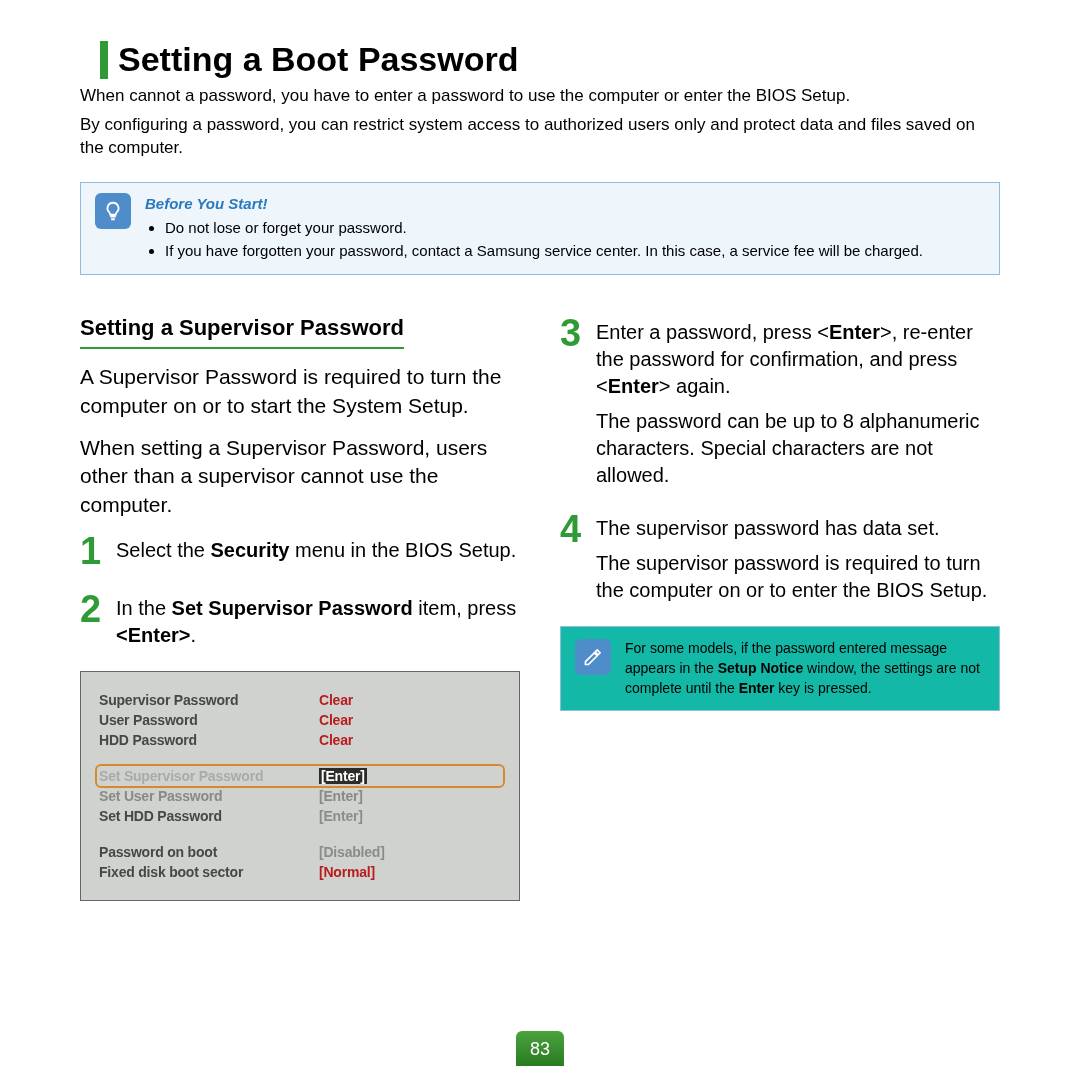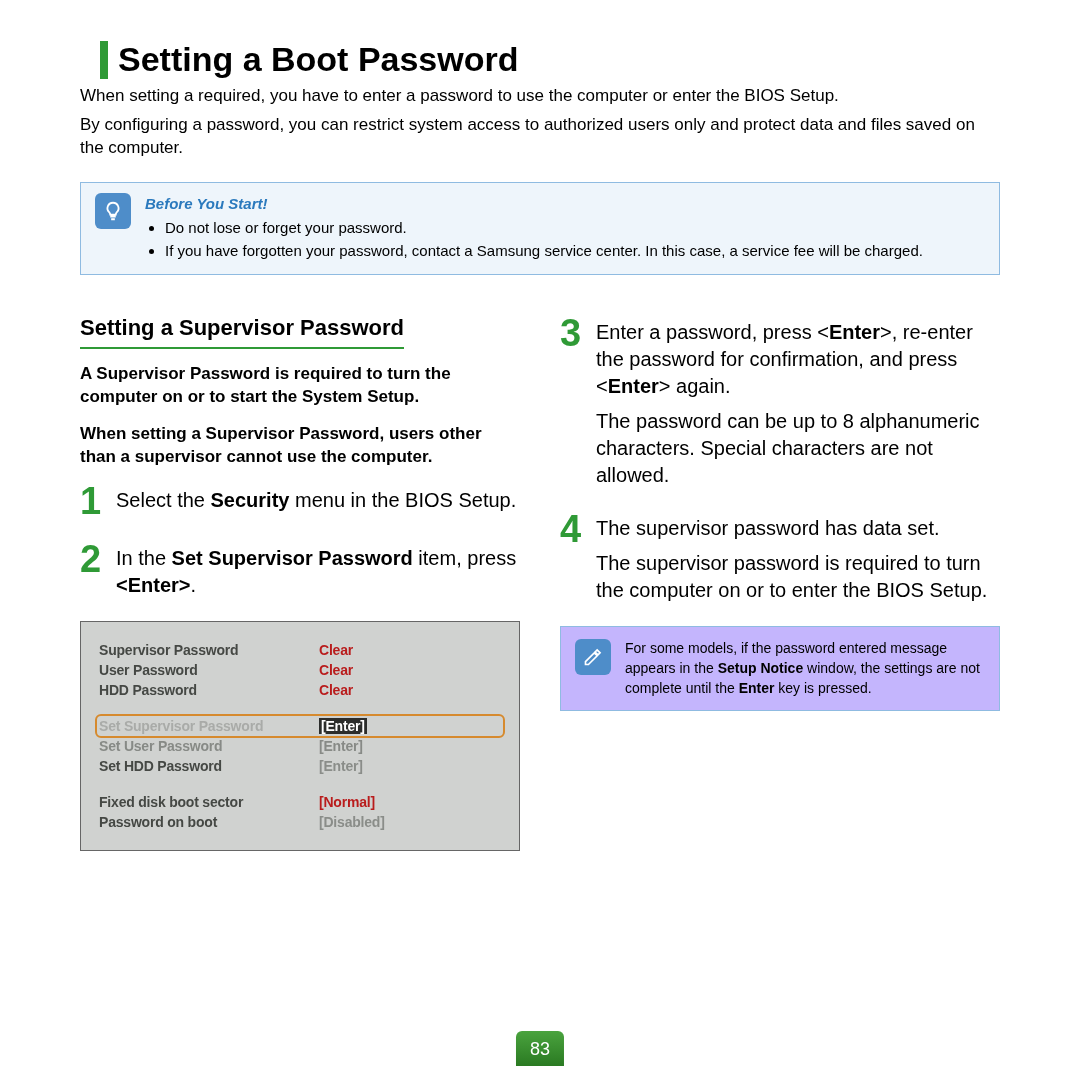--- a/index.html
+++ b/index.html
@@ -31,21 +31,21 @@
     display: flex; align-items: center; justify-content: center;
     flex-shrink: 0;
   }
   .callout-icon svg { width: 22px; height: 22px; }
   .callout-body { font-size: 15px; line-height: 1.5; }
   .callout-title { color: #2a79bd; font-weight: bold; font-style: italic; margin-bottom: 2px; }
   .callout-body ul { list-style: disc; padding-left: 20px; }
   .columns { display: flex; gap: 40px; margin-top: 40px; }
   .col { width: 50%; }
   h2 { font-size: 22px; font-weight: bold; border-bottom: 2px solid #2f9a36; padding-bottom: 6px; margin-bottom: 14px; display: inline-block; }
-  .para { font-size: 17px; line-height: 1.35; margin-bottom: 14px; font-weight: bold; }
+  .para { font-size: 21px; line-height: 1.35; margin-bottom: 14px; }
   .step { display: flex; gap: 10px; margin-bottom: 22px; }
   .step-num { font-size: 38px; font-weight: bold; color: #2f9a36; line-height: 0.95; min-width: 26px; }
   .step-body { font-size: 20px; line-height: 1.35; padding-top: 4px; }
   .step-body b { font-weight: bold; }
   .bios-box {
     border: 1px solid #666;
     background: #d0d2d0;
     padding: 18px 16px;
     margin-top: 8px;
     font-family: Arial, sans-serif;
@@ -71,21 +71,21 @@
     position: relative;
     z-index: 2;
   }
   .bios-highlight .lbl { color: #a9aba8; }
   .bios-highlight .val { background: #2c2d2b; color: #fff; padding: 0 2px; }
   .bios-row-under { margin-top: -2px; align-items: flex-end; }
   .bios-row-under .lbl { color: #878a86; }
   .bios-row-under .val { color: #878a86; }
   .callout2 {
     border: 1px solid #8fbbe1;
-    background: #c4b5fd;
+    background: #14b8a6;
     margin-top: 22px;
     padding: 12px 14px;
     display: flex;
     gap: 14px;
   }
   .callout2-icon {
     width: 36px; height: 36px;
     background: #4e8dc9;
     border-radius: 6px;
     display: flex; align-items: center; justify-content: center;
@@ -105,21 +105,21 @@
     border-radius: 6px 6px 0 0;
   }
 </style>
 </head>
 <body>
 
 <div class="title-row">
   <div class="green-bar"></div>
   <h1>Setting a Boot Password</h1>
 </div>
-<p class="intro">When setting a required, you have to enter a password to use the computer or enter the BIOS Setup.</p>
+<p class="intro">When cannot a password, you have to enter a password to use the computer or enter the BIOS Setup.</p>
 <p class="intro">By configuring a password, you can restrict system access to authorized users only and protect data and files saved on the computer.</p>
 
 <div class="callout">
   <div class="callout-icon">
     <svg viewBox="0 0 24 24" fill="none" stroke="#fff" stroke-width="2">
       <path d="M9 18h6M10 21h4M12 3a6 6 0 00-4 10.5c.7.8 1 1.5 1 2.5h6c0-1 .3-1.7 1-2.5A6 6 0 0012 3z"></path>
     </svg>
   </div>
   <div class="callout-body">
     <div class="callout-title">Before You Start!</div>
@@ -174,26 +174,26 @@
           <span class="lbl">Set User Password</span>
             <span class="val">[Enter]</span>
         </div>
         <div class="bios-row">
           <span class="lbl">Set HDD Password</span>
             <span class="val val-grey">[Enter]</span>
         </div>
       </div>
       <div class="bios-group" style="margin-bottom:0">
         <div class="bios-row">
+          <span class="lbl">Password on boot</span>
+            <span class="val val-grey">[Disabled]</span>
+        </div>
+        <div class="bios-row">
           <span class="lbl">Fixed disk boot sector</span>
             <span class="val">[Normal]</span>
-        </div>
-        <div class="bios-row">
-          <span class="lbl">Password on boot</span>
-            <span class="val val-grey">[Disabled]</span>
         </div>
       </div>
     </div>
   </div>
 
   <div class="col">
     <div class="step">
       <div class="step-num">3</div>
       <div class="step-body">
         <span>Enter a password, press &lt;</span><b>Enter</b><span>&gt;, re-enter the password for confirmation, and press &lt;</span><b>Enter</b><span>&gt; again.</span>

